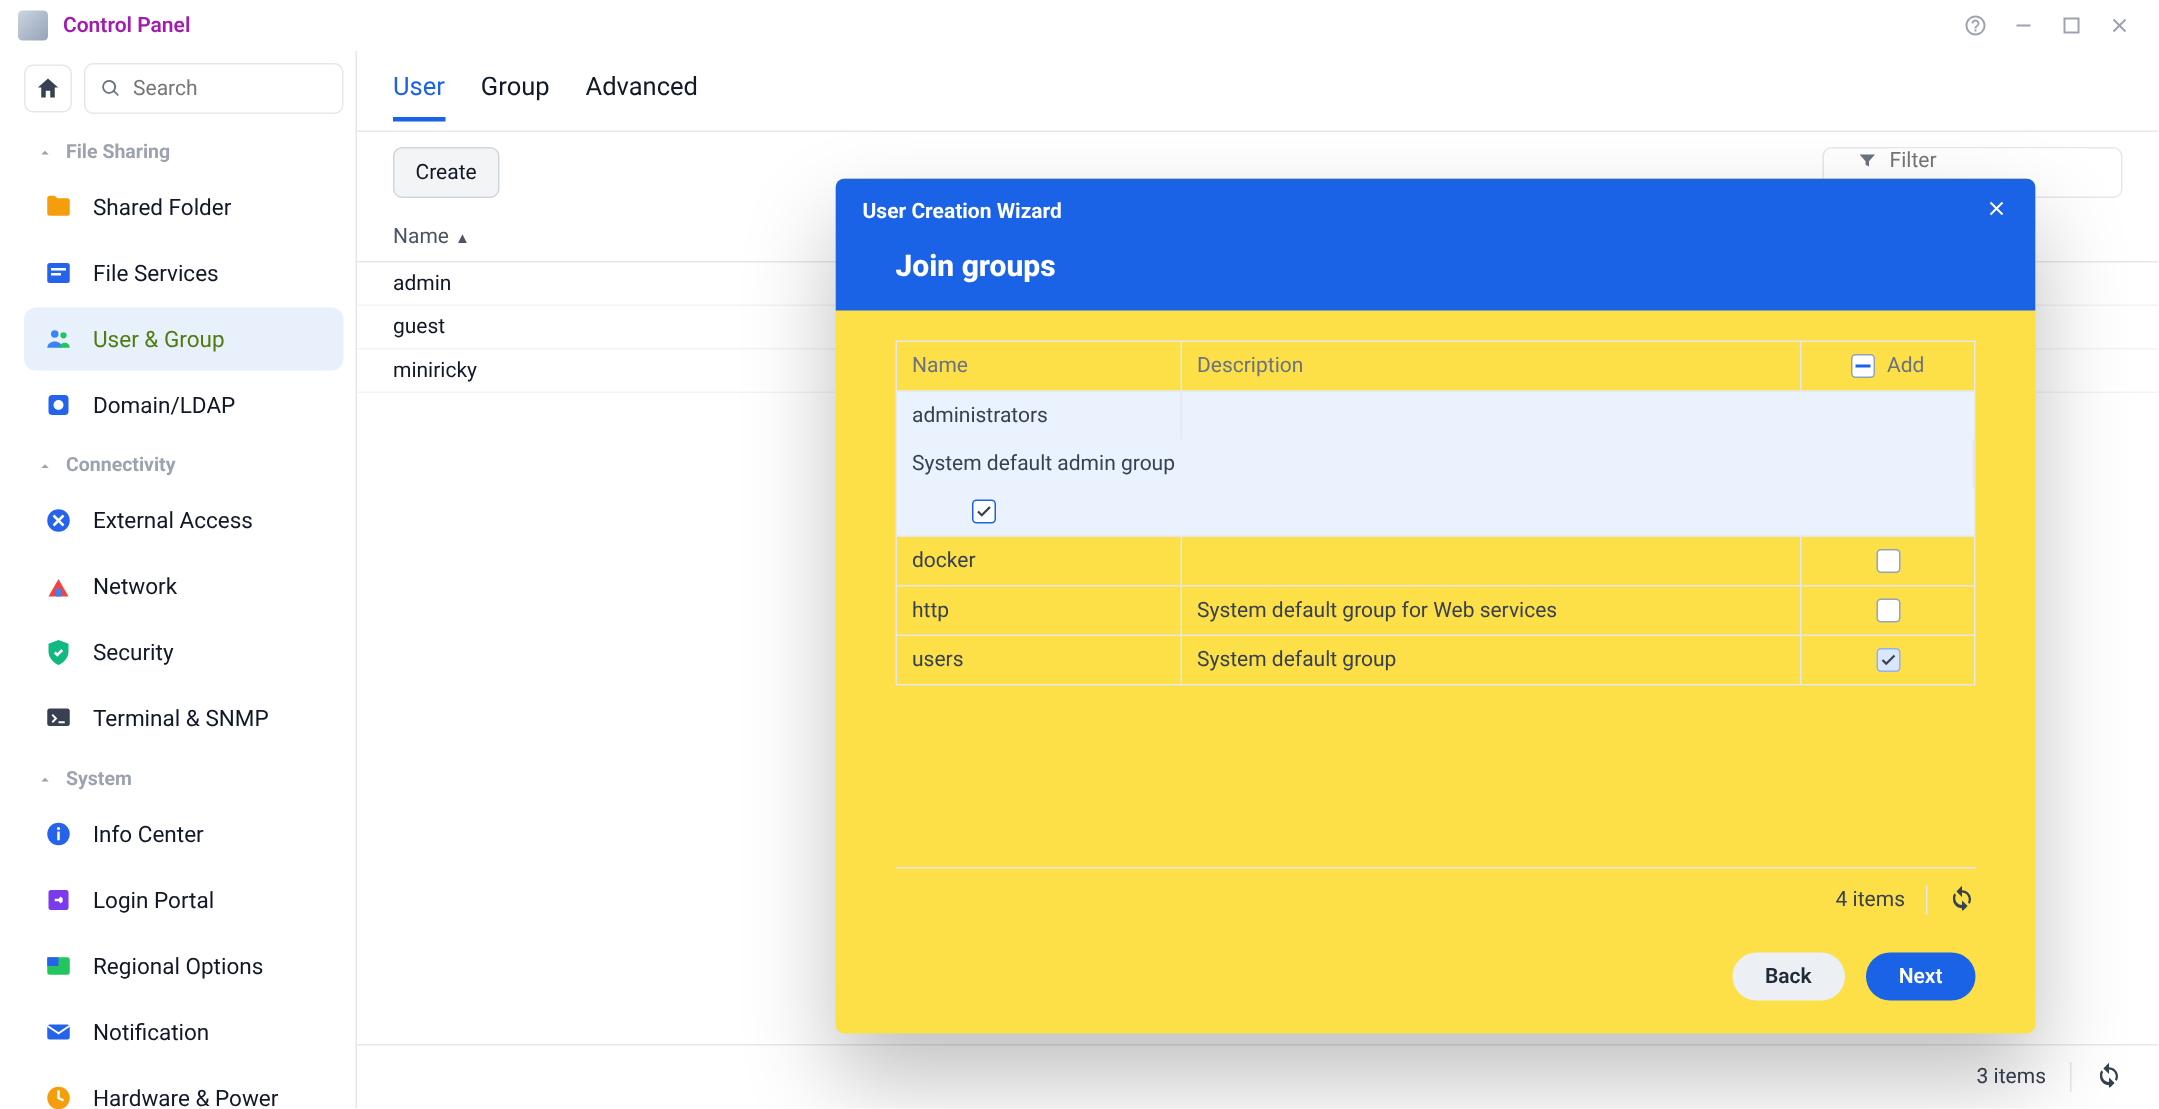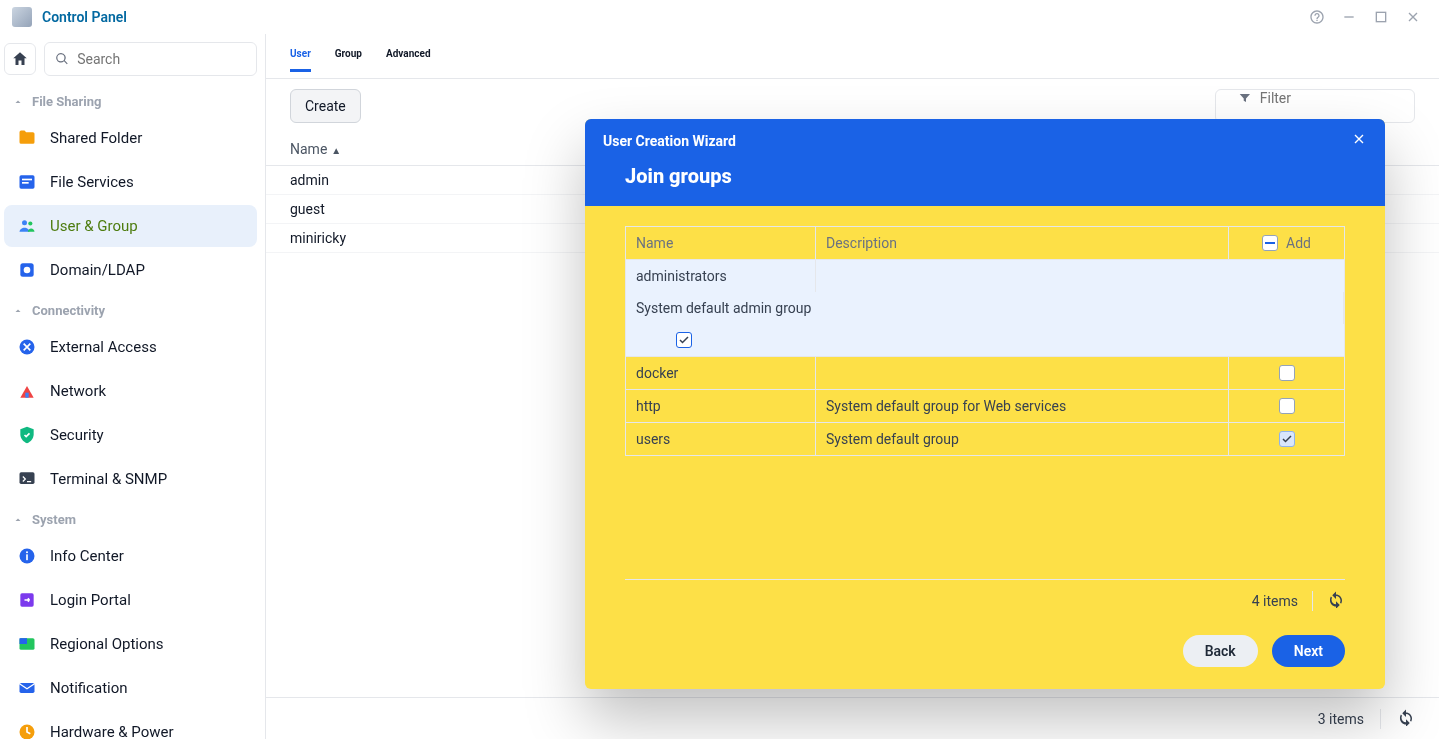--- a/index.html
+++ b/index.html
@@ -1,45 +1,45 @@
 <!DOCTYPE html>
 <html><head>
 <meta charset="utf-8">
 <style>
 * { margin: 0; padding: 0; box-sizing: border-box; font-family: -apple-system, BlinkMacSystemFont, "Segoe UI", Roboto, Helvetica, Arial, sans-serif; }
 body { background: #fff; width: 1439px; height: 739px; overflow: hidden; position: relative; }
 
 
-.titlebar { height: 34px; display: flex; align-items: center; padding: 0 12px; color: #0369a1; font-size: 14px; font-weight: 600; }
+.titlebar { height: 34px; display: flex; align-items: center; padding: 0 12px; color: #a21caf; font-size: 14px; font-weight: 600; }
 .titlebar .app-icon { width: 20px; height: 20px; background: linear-gradient(135deg,#cbd5e1,#94a3b8); border-radius: 3px; margin-right: 10px; display:inline-block; }
 .titlebar .spacer { flex: 1; }
 .titlebar .winbtn { width: 28px; height: 28px; display: inline-flex; align-items: center; justify-content: center; color: #9ca3af; margin-left: 4px; }
 .titlebar .winbtn svg { width: 16px; height: 16px; }
 
 
 .app { display: flex; height: calc(739px - 34px); }
-.sidebar { width: 266px; border-right: 1px solid #e5e7eb; padding: 8px 8px 0 4px; overflow-y: auto; position: relative; }
+.sidebar { width: 238px; border-right: 1px solid #e5e7eb; padding: 8px 8px 0 16px; overflow-y: auto; position: relative; }
 .home-row { display:flex; align-items:center; gap:8px; margin-bottom:8px; }
 .home-btn { width: 32px; height: 32px; border:1px solid #e5e7eb; border-radius:6px; display:flex; align-items:center; justify-content:center; }
 .home-btn svg { width:18px; height:18px; fill:#374151; }
 .search-wrap { flex:1; height:34px; border:1px solid #e5e7eb; border-radius:6px; display:flex; align-items:center; padding:0 10px; gap:8px; }
 .search-wrap svg { width:16px; height:16px; fill:#6b7280; }
 .search-wrap input { border:none; outline:none; font-size:14px; color:#374151; width:100%; }
 
 .section-head { display:flex; align-items:center; gap:8px; color:#9ca3af; font-weight:700; font-size:13px; padding:10px 8px 6px 8px; }
 .section-head svg { width:12px; height:12px; fill:#9ca3af; }
 
 .nav-item { display:flex; align-items:center; gap:12px; padding:10px 12px; border-radius:8px; font-size:15px; color:#111827; margin:2px 0; }
 .nav-item.active { background:#e8f0fb; color:#4d7c0f; }
 .nav-item .ico { width:22px; height:22px; display:flex; align-items:center; justify-content:center; border-radius:4px; }
 .nav-item .ico svg { width:20px; height:20px; }
 
 
 .main { flex:1; display:flex; flex-direction:column; position:relative; }
-.tabs { display:flex; gap:24px; padding:14px 24px 6px 24px; border-bottom:1px solid #e5e7eb; font-size:10px; font-weight:700; color:#111827; }
+.tabs { display:flex; gap:24px; padding:14px 24px 6px 24px; border-bottom:1px solid #e5e7eb; font-size:17px; font-weight:400; color:#111827; }
 .tab { padding-bottom:10px; }
 .tab.active { color:#1a62e6; border-bottom:3px solid #1a62e6; }
 
 .toolbar { display:flex; align-items:center; gap:12px; padding:10px 24px; }
 .btn { height:34px; padding:0 14px; border:1px solid #d1d5db; border-radius:6px; background:#f3f4f6; font-size:14px; color:#111827; display:inline-flex; align-items:center; }
 .toolbar .spacer { flex:1; }
 .filter-wrap { display:flex; align-items:flex-start; gap:8px; border:1px solid #e5e7eb; border-radius:6px; height:34px; padding:0 22px; width:200px; }
 .filter-wrap svg { width:16px; height:16px; fill:#6b7280; }
 .filter-wrap input { border:none; outline:none; font-size:14px; width:100%; }
 

